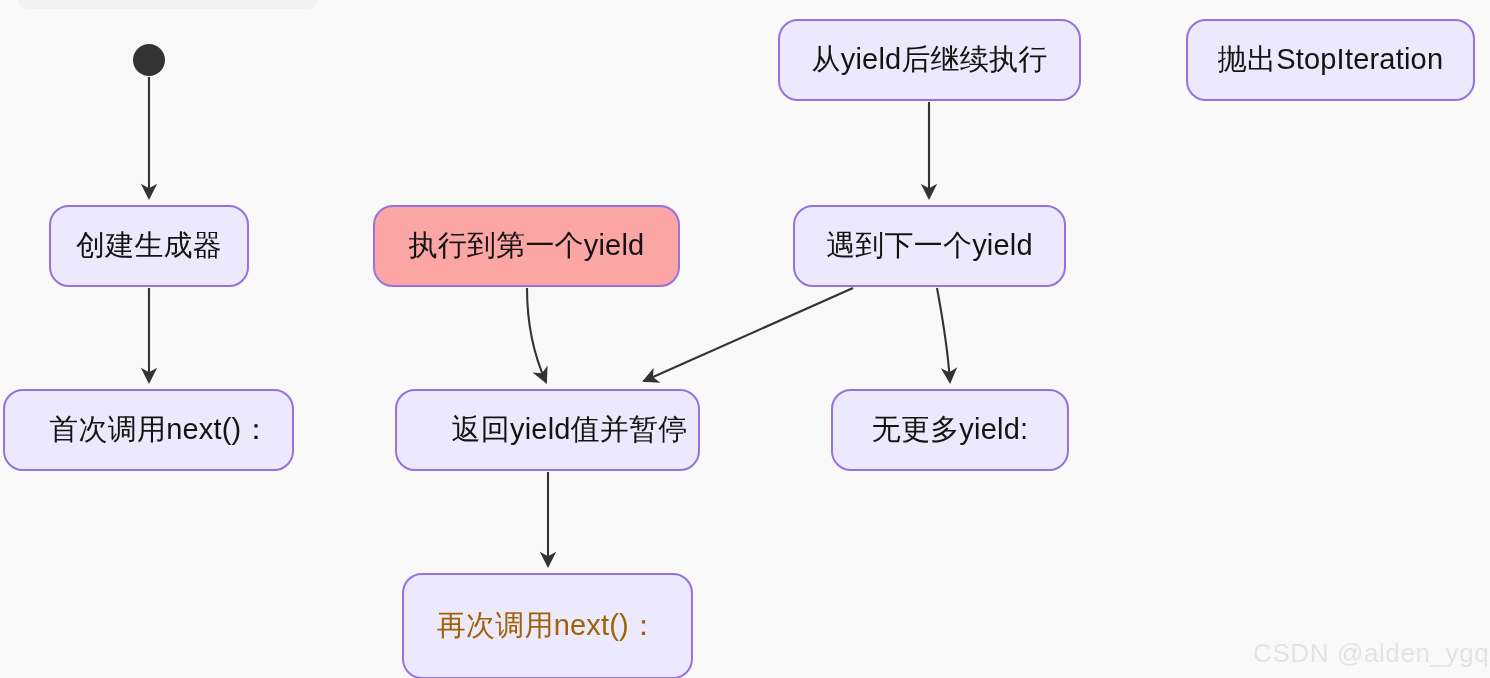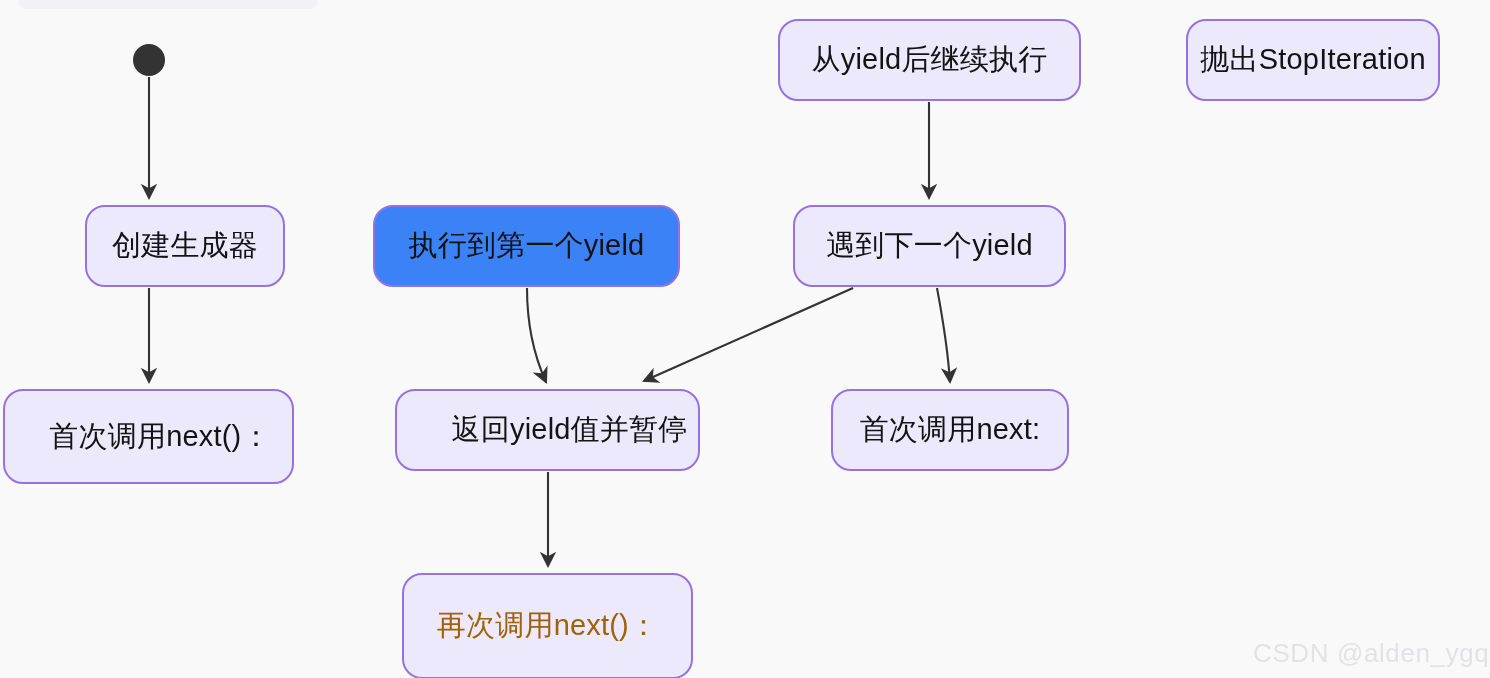--- a/index.html
+++ b/index.html
@@ -90,44 +90,44 @@
         <path d="M 548,472 L 548,566" marker-end="url(#arrowhead)" stroke="#333333"></path>
         <path d="M 929,102 L 929,198" marker-end="url(#arrowhead)" stroke="#333333"></path>
         <path d="M 853,288 L 644,381" marker-end="url(#arrowhead)" stroke="#333333"></path>
         <path d="M 937,288 C 943,320 948,352 950,382" marker-end="url(#arrowhead)" stroke="#333333"></path>
       </g>
   </svg>
 
   <div class="start-dot" style="left: 133px; top: 44px; width: 32px; height: 32px; background: rgb(51, 51, 51);"></div>
 
   <div id="node-layer">
-      <div class="node" style="left: 49px; top: 205px; width: 200px; height: 82px; background: rgb(236, 233, 252); border-color: rgb(150, 114, 224); color: rgb(19, 19, 19); margin-left: 36px;">
+      <div class="node" style="left: 49px; top: 205px; width: 200px; height: 82px; background: rgb(236, 233, 252); border-color: rgb(150, 114, 224); color: rgb(19, 19, 19);">
         <span class="node-label">创建生成器</span>
       </div>
-      <div class="node" style="left: 3px; top: 389px; width: 291px; height: 95px; background: rgb(236, 233, 252); border-color: rgb(150, 114, 224); color: rgb(19, 19, 19); padding-left: 23px;">
+      <div class="node" style="left: 3px; top: 389px; width: 291px; height: 82px; background: rgb(236, 233, 252); border-color: rgb(150, 114, 224); color: rgb(19, 19, 19); padding-left: 23px;">
         <span class="node-label">首次调用next()：</span>
       </div>
-      <div class="node" style="left: 373px; top: 205px; width: 307px; height: 82px; background: #3b82f6; border-color: rgb(150, 114, 224); color: rgb(19, 19, 19);">
+      <div class="node" style="left: 373px; top: 205px; width: 307px; height: 82px; background: #fca5a5; border-color: rgb(150, 114, 224); color: rgb(19, 19, 19);">
         <span class="node-label">执行到第一个yield</span>
       </div>
       <div class="node" style="left: 395px; top: 389px; width: 305px; height: 82px; background: rgb(236, 233, 252); border-color: rgb(150, 114, 224); color: rgb(19, 19, 19); padding-left: 44px;">
         <span class="node-label">返回yield值并暂停</span>
       </div>
       <div class="node" style="left: 402px; top: 573px; width: 291px; height: 106px; background: rgb(236, 233, 252); border-color: rgb(150, 114, 224); color: #a16207;">
         <span class="node-label">再次调用next()：</span>
       </div>
       <div class="node" style="left: 778px; top: 19px; width: 303px; height: 82px; background: rgb(236, 233, 252); border-color: rgb(150, 114, 224); color: rgb(19, 19, 19);">
         <span class="node-label">从yield后继续执行</span>
       </div>
       <div class="node" style="left: 793px; top: 205px; width: 273px; height: 82px; background: rgb(236, 233, 252); border-color: rgb(150, 114, 224); color: rgb(19, 19, 19); text-align: right;">
         <span class="node-label">遇到下一个yield</span>
       </div>
       <div class="node" style="left: 831px; top: 389px; width: 238px; height: 82px; background: rgb(236, 233, 252); border-color: rgb(150, 114, 224); color: rgb(19, 19, 19);">
-        <span class="node-label">首次调用next:</span>
+        <span class="node-label">无更多yield:</span>
       </div>
-      <div class="node" style="left: 1186px; top: 19px; width: 254px; height: 82px; background: rgb(236, 233, 252); border-color: rgb(150, 114, 224); color: rgb(19, 19, 19);">
+      <div class="node" style="left: 1186px; top: 19px; width: 289px; height: 82px; background: rgb(236, 233, 252); border-color: rgb(150, 114, 224); color: rgb(19, 19, 19);">
         <span class="node-label">抛出StopIteration</span>
       </div>
     </div>
 
   <div class="watermark" style="left: 1253px; top: 638px; color: rgb(227, 227, 230);">CSDN @alden_ygq</div>
 
 </div>
 
 </body></html>

